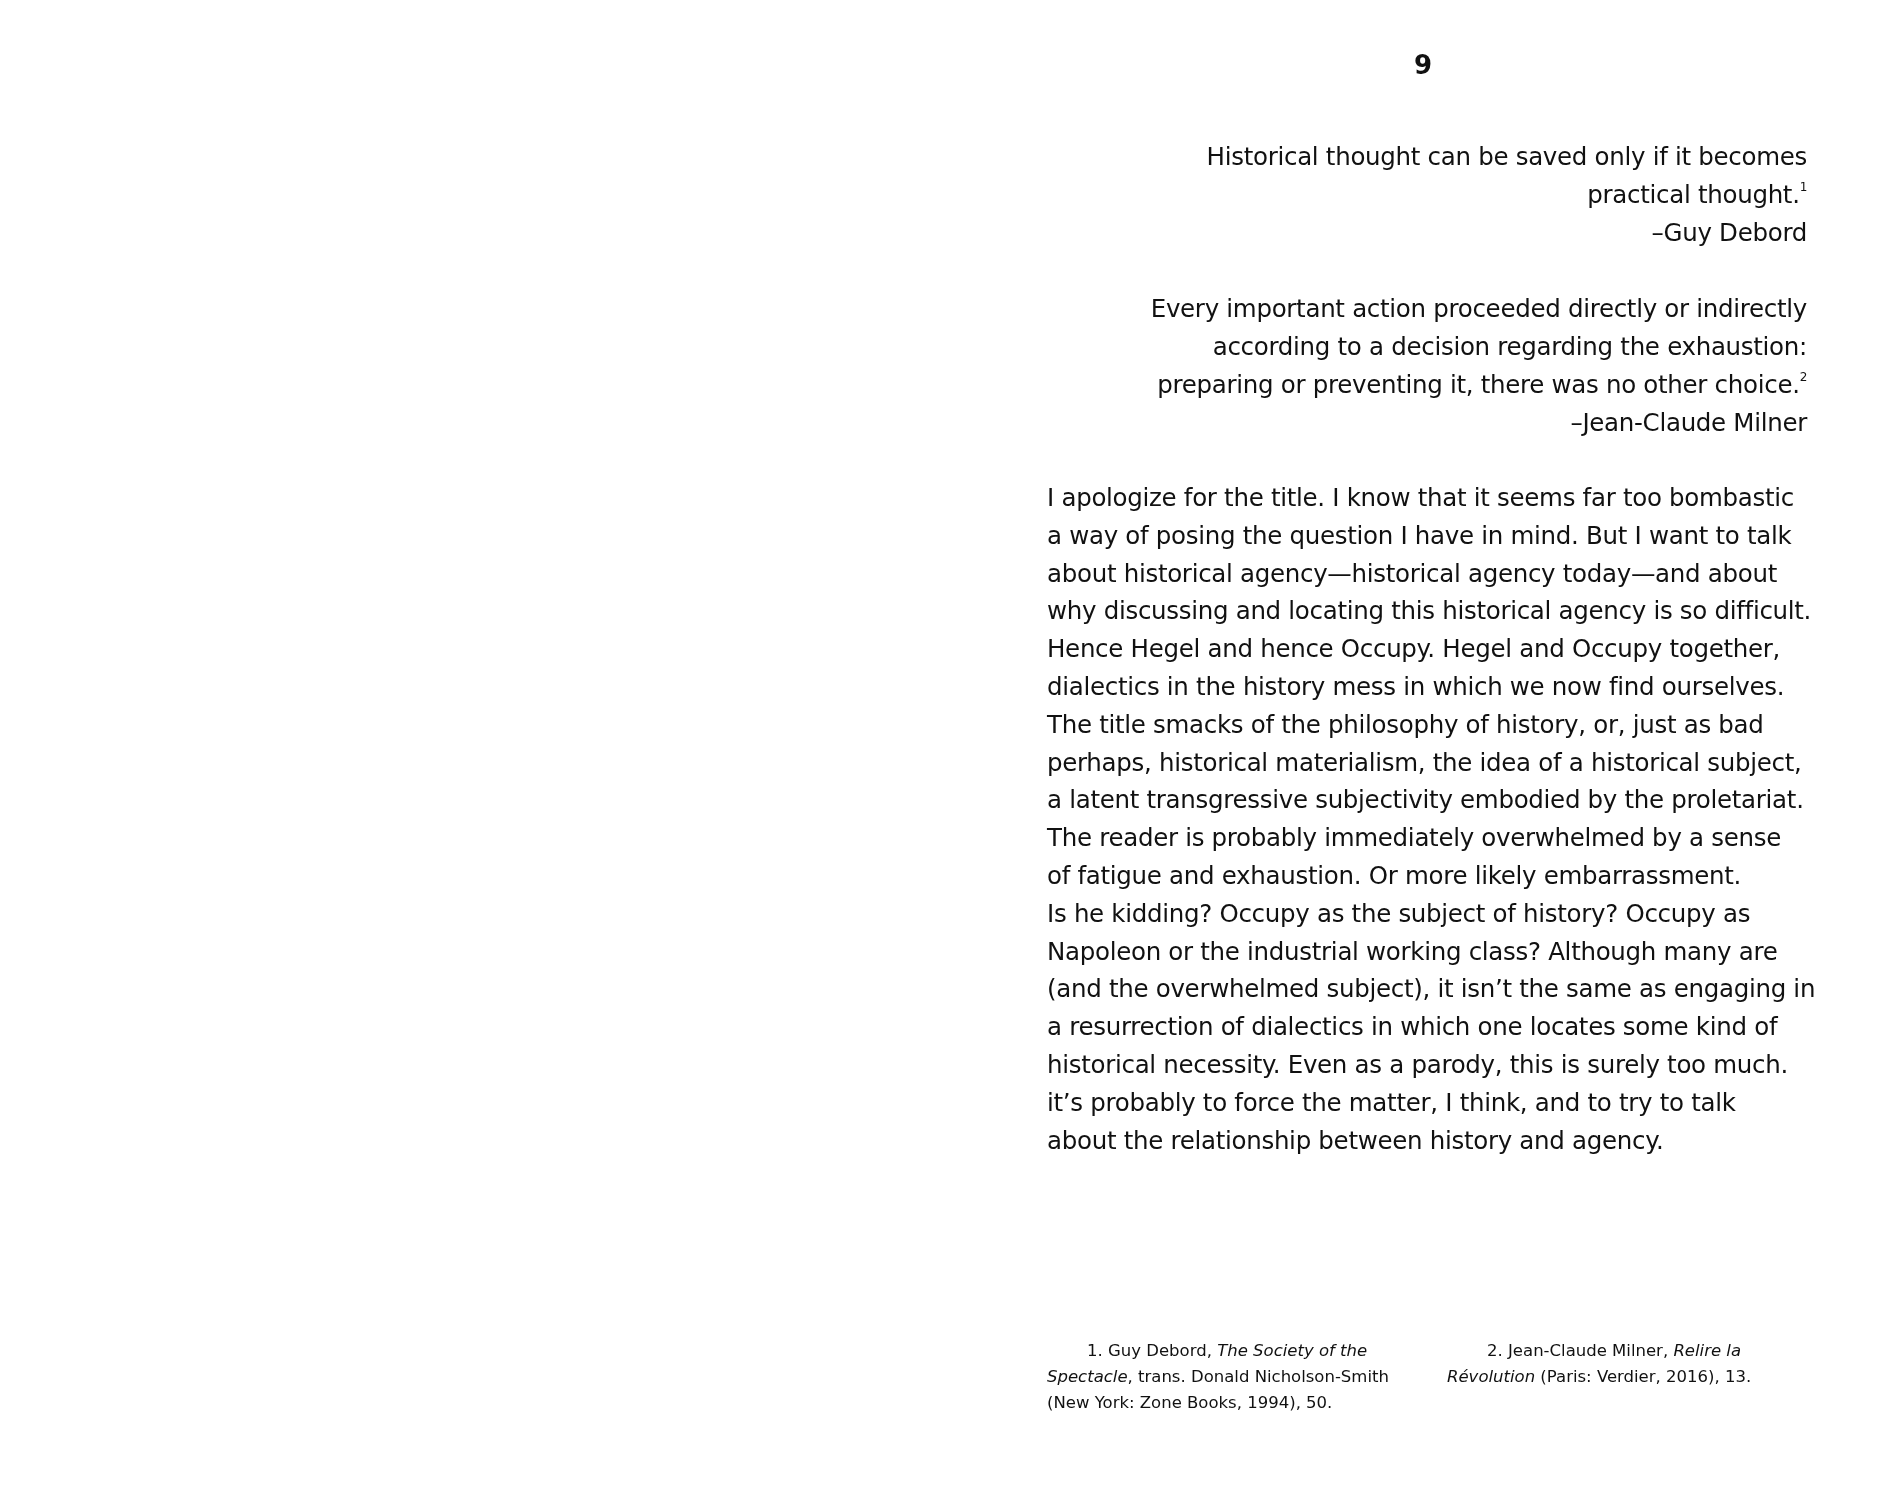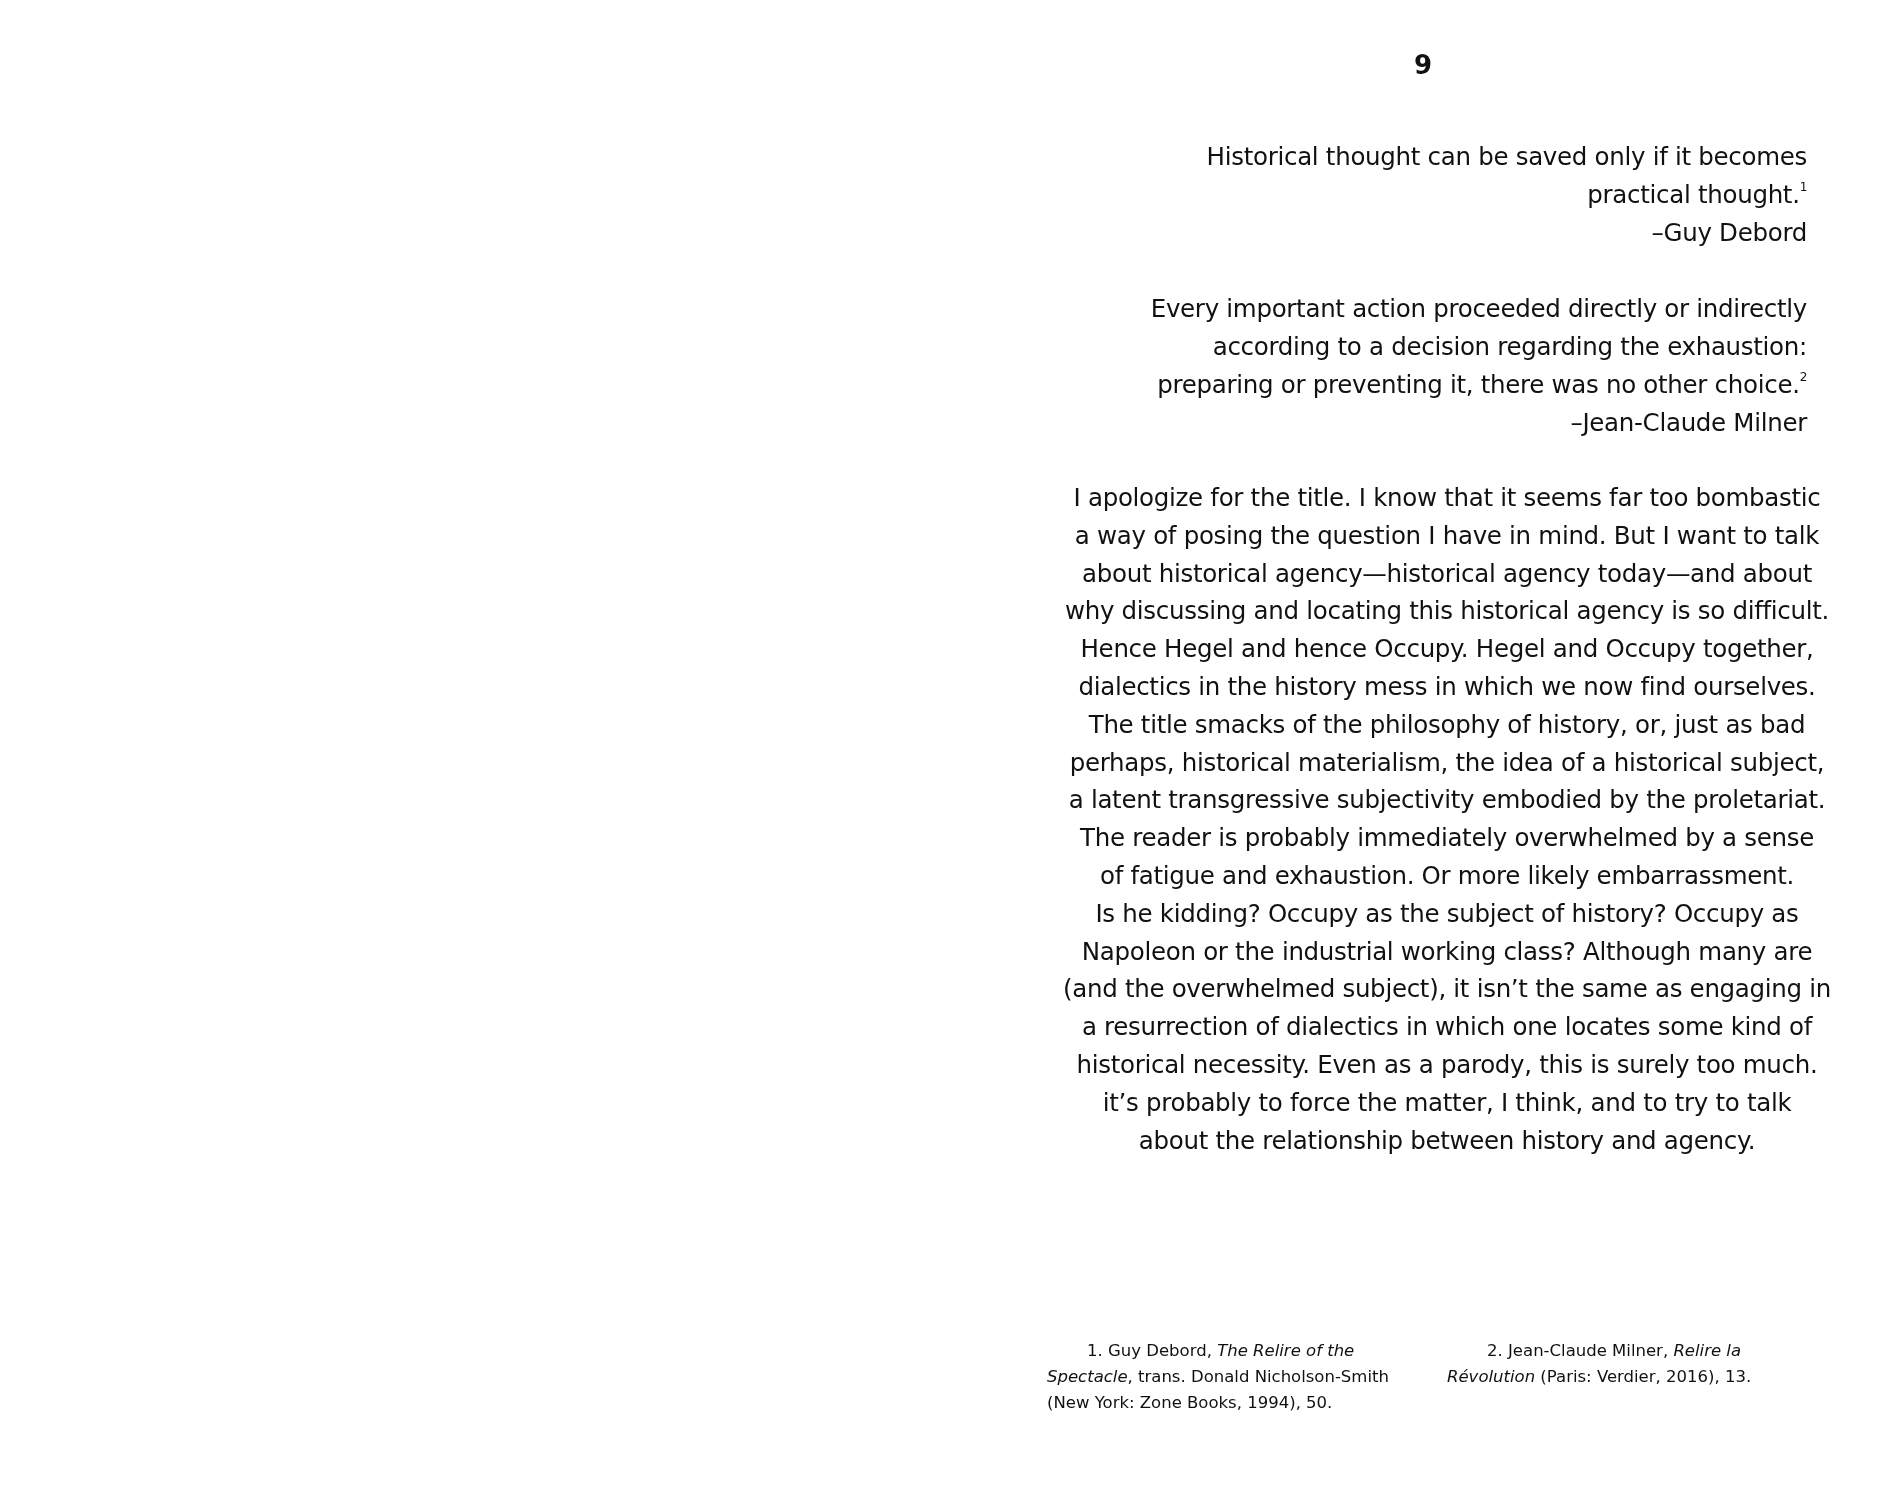--- a/index.html
+++ b/index.html
@@ -15,21 +15,21 @@
   .epigraph { position: absolute; left: 160px; width: 700px; font-size: 24.5px; line-height: 38px;
               letter-spacing: -0.3px; text-align: right; }
   .epigraph-1 { top: 138px; }
   .epigraph-2 { top: 290px; }
   .epigraph .quote-line { display: block; white-space: nowrap; }
   .epigraph .attribution { display: block; padding-left: 40px; white-space: nowrap; }
   sup { font-size: 12px; line-height: 0; vertical-align: 12px; }
 
   .body-text { position: absolute; left: 100px; top: 479px; width: 800px; font-size: 24.5px;
                line-height: 37.8px; letter-spacing: -0.3px; }
-  .body-text .line { display: block; white-space: nowrap; text-align: center; }
+  .body-text .line { display: block; white-space: nowrap; }
 
   .footnotes { position: absolute; left: 100px; top: 1338px; width: 720px; font-size: 16.5px;
                line-height: 26px; }
   .footnote { position: absolute; top: 0; white-space: nowrap; }
   .footnote-1 { left: 0; }
   .footnote-2 { left: 400px; }
   .footnote .line { display: block; }
   .footnote .indent { padding-left: 40px; }
   em { font-style: italic; }
 </style>
@@ -71,21 +71,21 @@
       <span class="line">Napoleon or the industrial working class? Although many are</span>
       <span class="line">(and the overwhelmed subject), it isn’t the same as engaging in</span>
       <span class="line">a resurrection of dialectics in which one locates some kind of</span>
       <span class="line">historical necessity. Even as a parody, this is surely too much.</span>
       <span class="line">it’s probably to force the matter, I think, and to try to talk</span>
       <span class="line">about the relationship between history and agency.</span>
     </div>
 
     <div class="footnotes">
       <div class="footnote footnote-1">
-        <span class="line indent"><span>1.</span> <span>Guy Debord,</span> <em>The Relire of the</em></span>
+        <span class="line indent"><span>1.</span> <span>Guy Debord,</span> <em>The Society of the</em></span>
         <span class="line"><em>Spectacle</em><span>, trans. Donald Nicholson-Smith</span></span>
         <span class="line">(New York: Zone Books, 1994), 50.</span>
       </div>
       <div class="footnote footnote-2">
         <span class="line indent"><span>2.</span> <span>Jean-Claude Milner,</span> <em>Relire la</em></span>
         <span class="line"><em>Révolution</em><span> (Paris: Verdier, 2016), 13.</span></span>
       </div>
     </div>
   </div>
 </div>

